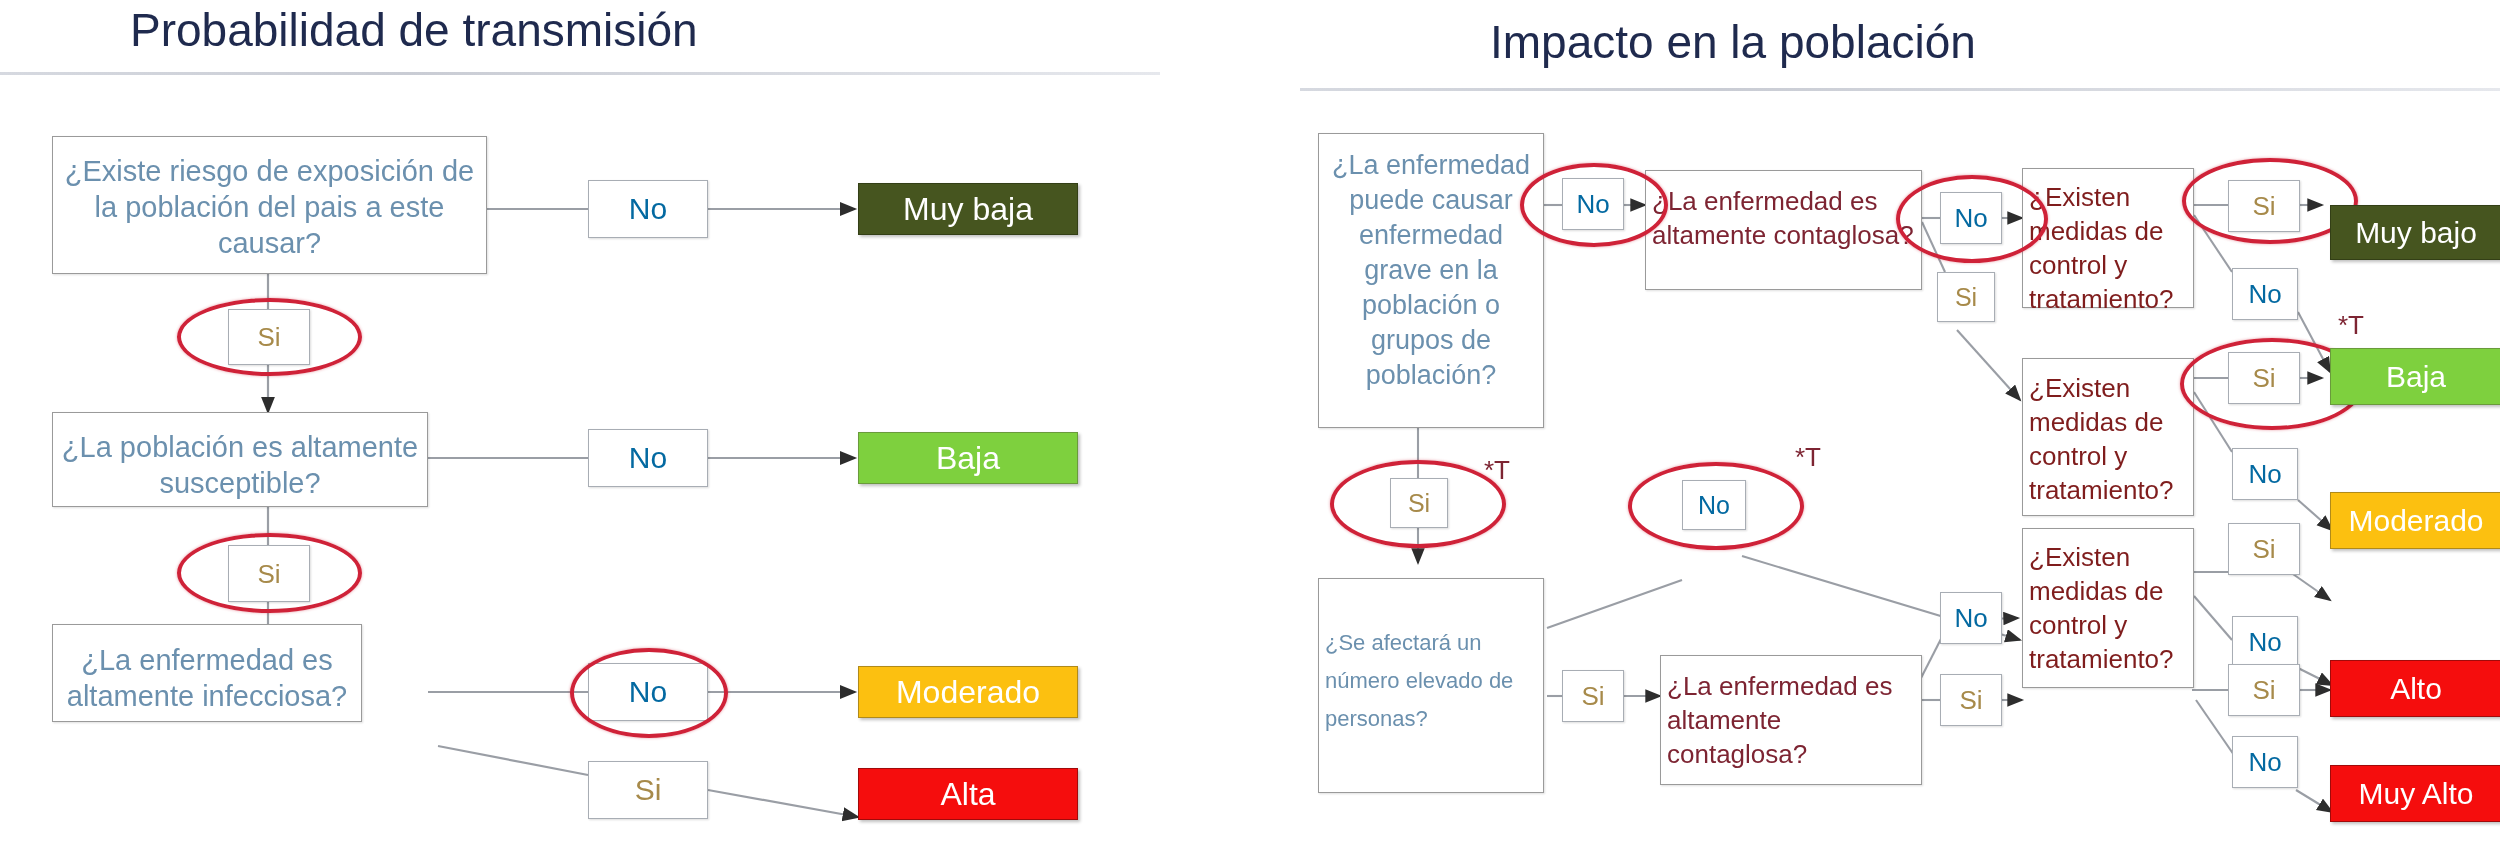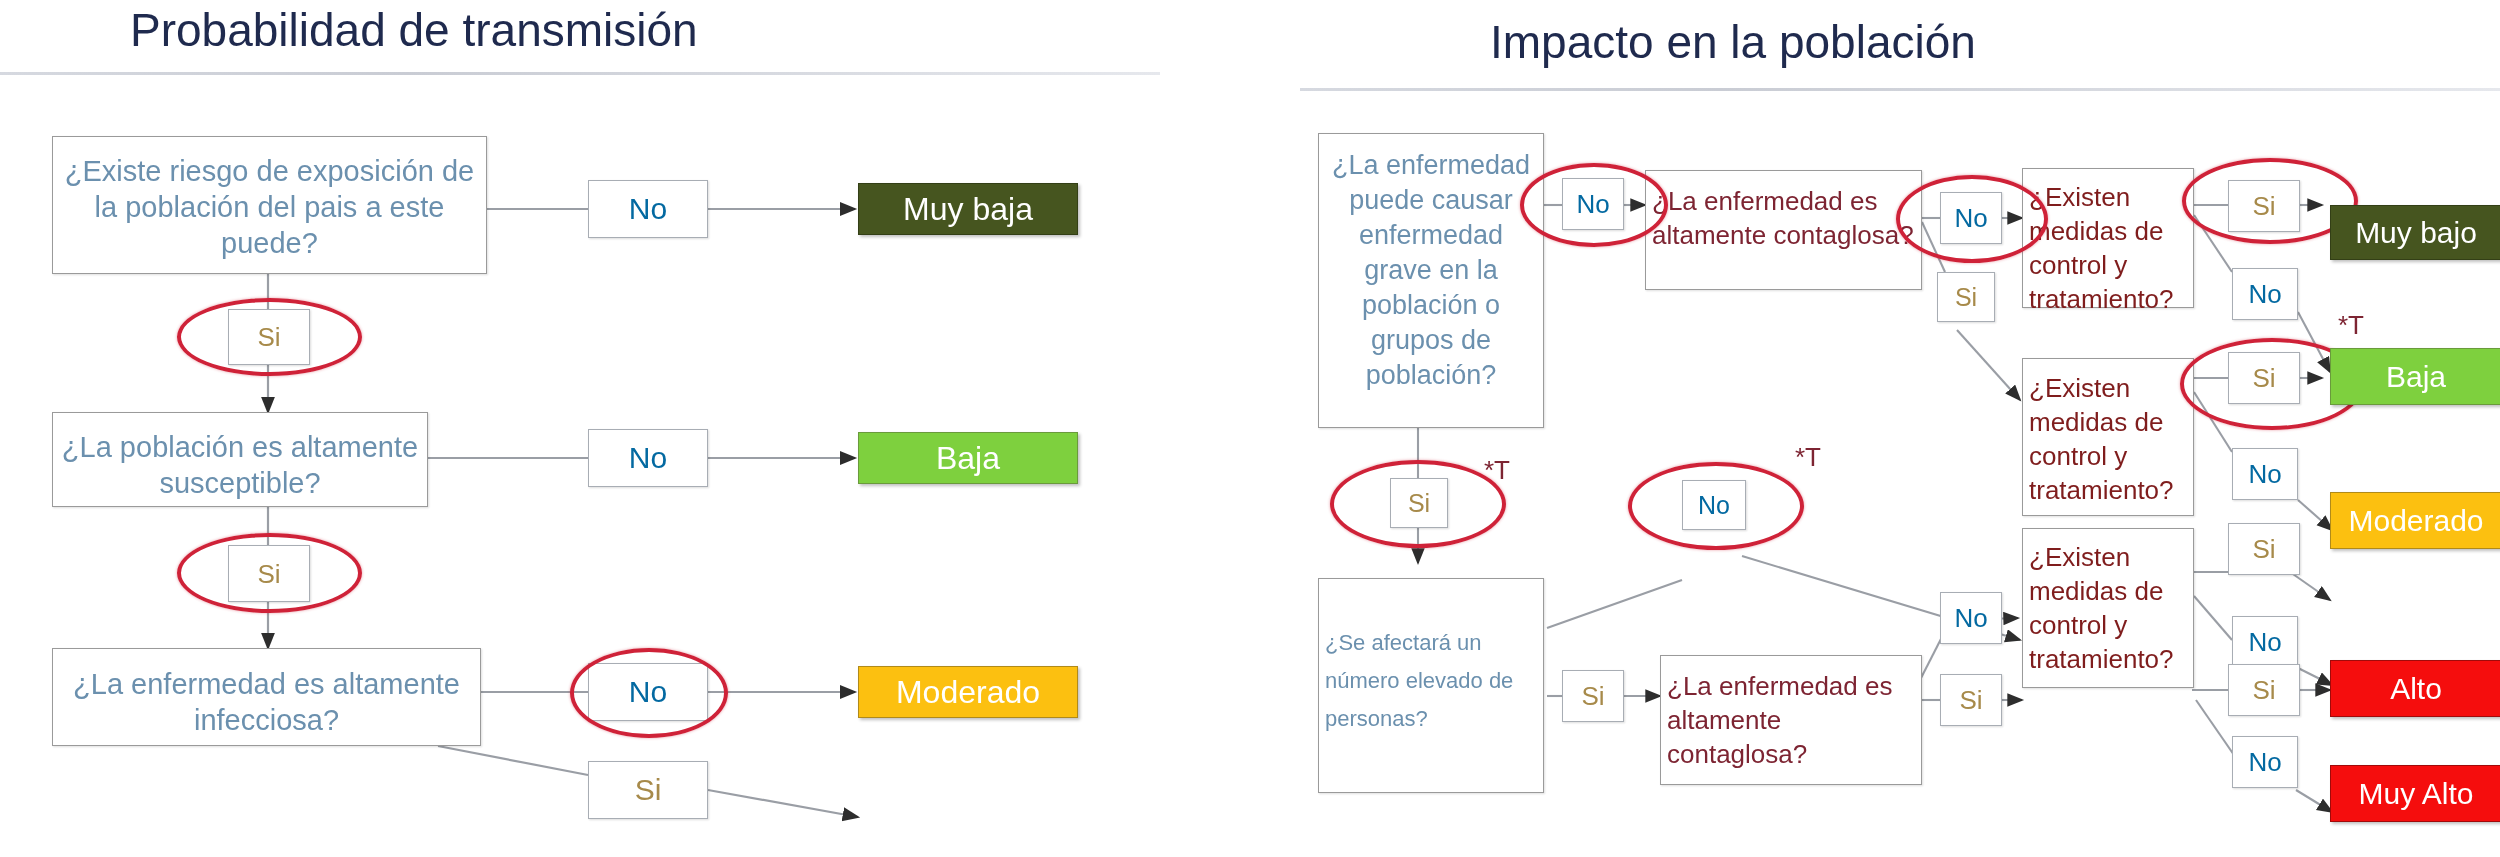--- a/index.html
+++ b/index.html
@@ -92,28 +92,28 @@
 
       <line x1="428" y1="692" x2="588" y2="692"></line>
       <line x1="708" y1="692" x2="855" y2="692" marker-end="url(#ah)"></line>
 
       <line x1="438" y1="746" x2="588" y2="775"></line>
       <line x1="708" y1="790" x2="858" y2="817" marker-end="url(#ah)"></line>
     </g>
   </svg>
 
   <div class="qbox center q-blue" style="left:52px;top:136px;width:435px;height:138px;">
-    <div class="t" style="top:16px;font-size:29px;line-height:36px;">¿Existe riesgo de exposición de la población del pais a este puede?</div>
+    <div class="t" style="top:16px;font-size:29px;line-height:36px;">¿Existe riesgo de exposición de la población del pais a este causar?</div>
   </div>
 
   <div class="qbox center q-blue" style="left:52px;top:412px;width:376px;height:95px;padding-left:18px;">
     <div class="t" style="top:16px;font-size:29px;line-height:36px;">¿La población es altamente susceptible?</div>
   </div>
 
-  <div class="qbox center q-blue" style="left:52px;top:648px;width:429px;height:98px;">
+  <div class="qbox center q-blue" style="left:52px;top:624px;width:310px;height:98px;">
     <div class="t" style="top:17px;font-size:29px;line-height:36px;">¿La enfermedad es altamente infecciosa?</div>
   </div>
 
   <div class="dbox" style="left:588px;top:180px;width:120px;height:58px;font-size:30px;">
       <span class="lbl-no">No</span>
     </div>
 
   <div class="dbox" style="left:228px;top:309px;width:82px;height:56px;font-size:26px;">
       <span class="lbl-si">Si</span>
     </div>
@@ -142,20 +142,23 @@
     </div>
 
   <div class="rbox r-baja" style="left:858px;top:432px;width:220px;height:52px;font-size:32px;">
       <span>Baja</span>
     </div>
 
   <div class="rbox r-mod" style="left:858px;top:666px;width:220px;height:52px;font-size:32px;">
       <span>Moderado</span>
     </div>
 
+  <div class="rbox r-alta" style="left:858px;top:768px;width:220px;height:52px;font-size:32px;">
+      <span>Alta</span>
+    </div>
 </div>
 
 <div class="panel" id="panel-right"></div>
 
 <div class="panel-title" id="title-right">Impacto en la población</div>
 <div class="divider" id="divider-right"></div>
 
 <svg class="wires">
   <g stroke="#9a9ea5" stroke-width="2.1" fill="none">
 

